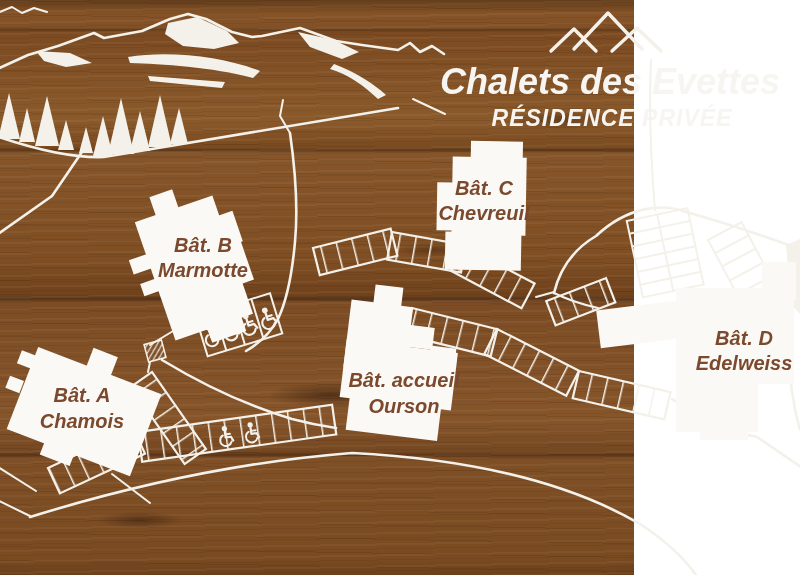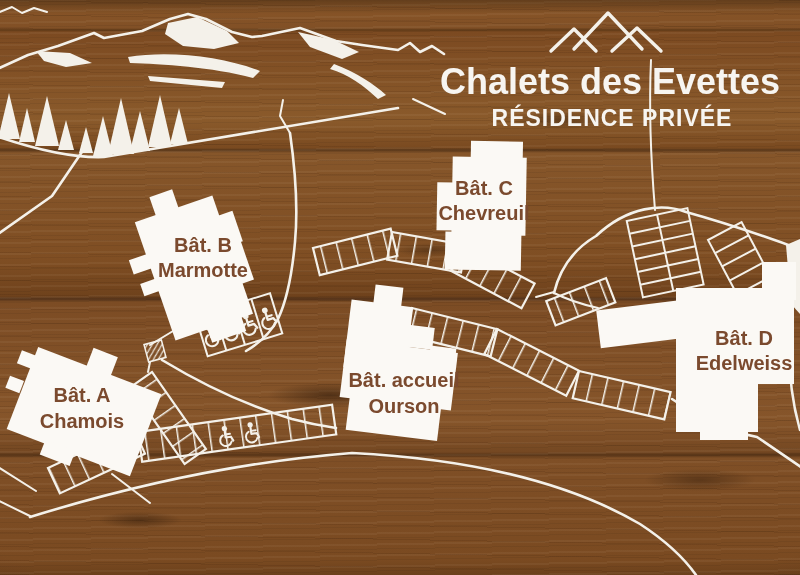--- a/index.html
+++ b/index.html
@@ -1,35 +1,36 @@
 <!DOCTYPE html>
 <html><head>
 <meta charset="utf-8">
 <style>
   html,body{margin:0;padding:0;}
   body{width:800px;height:575px;overflow:hidden;font-family:"Liberation Sans",sans-serif;}
   .board{
-    position:relative;width:800px;height:575px;
+    position:relative;width:634px;height:575px;
     background-color:#7d4a22;
     background-image:
       radial-gradient(140% 120% at 50% 45%, rgba(0,0,0,0) 55%, rgba(25,12,4,.38) 100%),
       radial-gradient(ellipse 90px 18px at 330px 395px, rgba(35,18,6,.50), rgba(35,18,6,0) 70%),
       radial-gradient(ellipse 70px 14px at 560px 120px, rgba(40,22,8,.40), rgba(40,22,8,0) 70%),
       radial-gradient(ellipse 60px 12px at 140px 520px, rgba(40,22,8,.45), rgba(40,22,8,0) 70%),
       radial-gradient(ellipse 80px 16px at 700px 480px, rgba(40,22,8,.40), rgba(40,22,8,0) 70%),
       radial-gradient(ellipse 50px 10px at 430px 250px, rgba(40,22,8,.35), rgba(40,22,8,0) 70%),
       linear-gradient(180deg, rgba(0,0,0,.28) 0, rgba(0,0,0,0) 14px),
       repeating-linear-gradient(179deg, rgba(255,235,210,.05) 0 2px, rgba(0,0,0,0) 2px 5px, rgba(0,0,0,.06) 5px 6px, rgba(0,0,0,0) 6px 11px),
       repeating-linear-gradient(1deg, rgba(60,30,8,.14) 0 1px, rgba(0,0,0,0) 1px 14px),
       linear-gradient(180deg,
         #8a5627 0, #815026 28px, #5f3a17 30px, #7c4a21 32px,
         #8a5a2b 120px, #7a4a20 148px, #59371a 150px, #86562a 153px,
         #7f4e23 260px, #6f421c 296px, #54331a 299px, #7c4c24 302px,
         #86552a 420px, #754822 452px, #573417 455px, #7f4f26 458px,
         #7a4a21 560px, #6b401b 575px);
+    font-style: italic;
   }
   svg{position:absolute;left:0;top:0;}
   .bld{fill:#fbf9f5;}
   .rd{stroke:#f4f1ea;stroke-width:2.6;fill:none;stroke-linecap:round;stroke-linejoin:round;}
   .thin{stroke-width:2;}
   .lot{fill:url(#slotp);stroke:#f4f1ea;stroke-width:2.2;}
   .grid{fill:none;stroke:#f4f1ea;stroke-width:2;}
   .lbl{fill:#7b4a2e;font-weight:bold;font-size:20px;text-anchor:middle;}
   .title{fill:#f7f5f1;font-weight:bold;font-size:36px;text-anchor:middle;}
   .subtitle{fill:#f7f5f1;font-weight:bold;font-size:23px;letter-spacing:1px;text-anchor:middle;}

